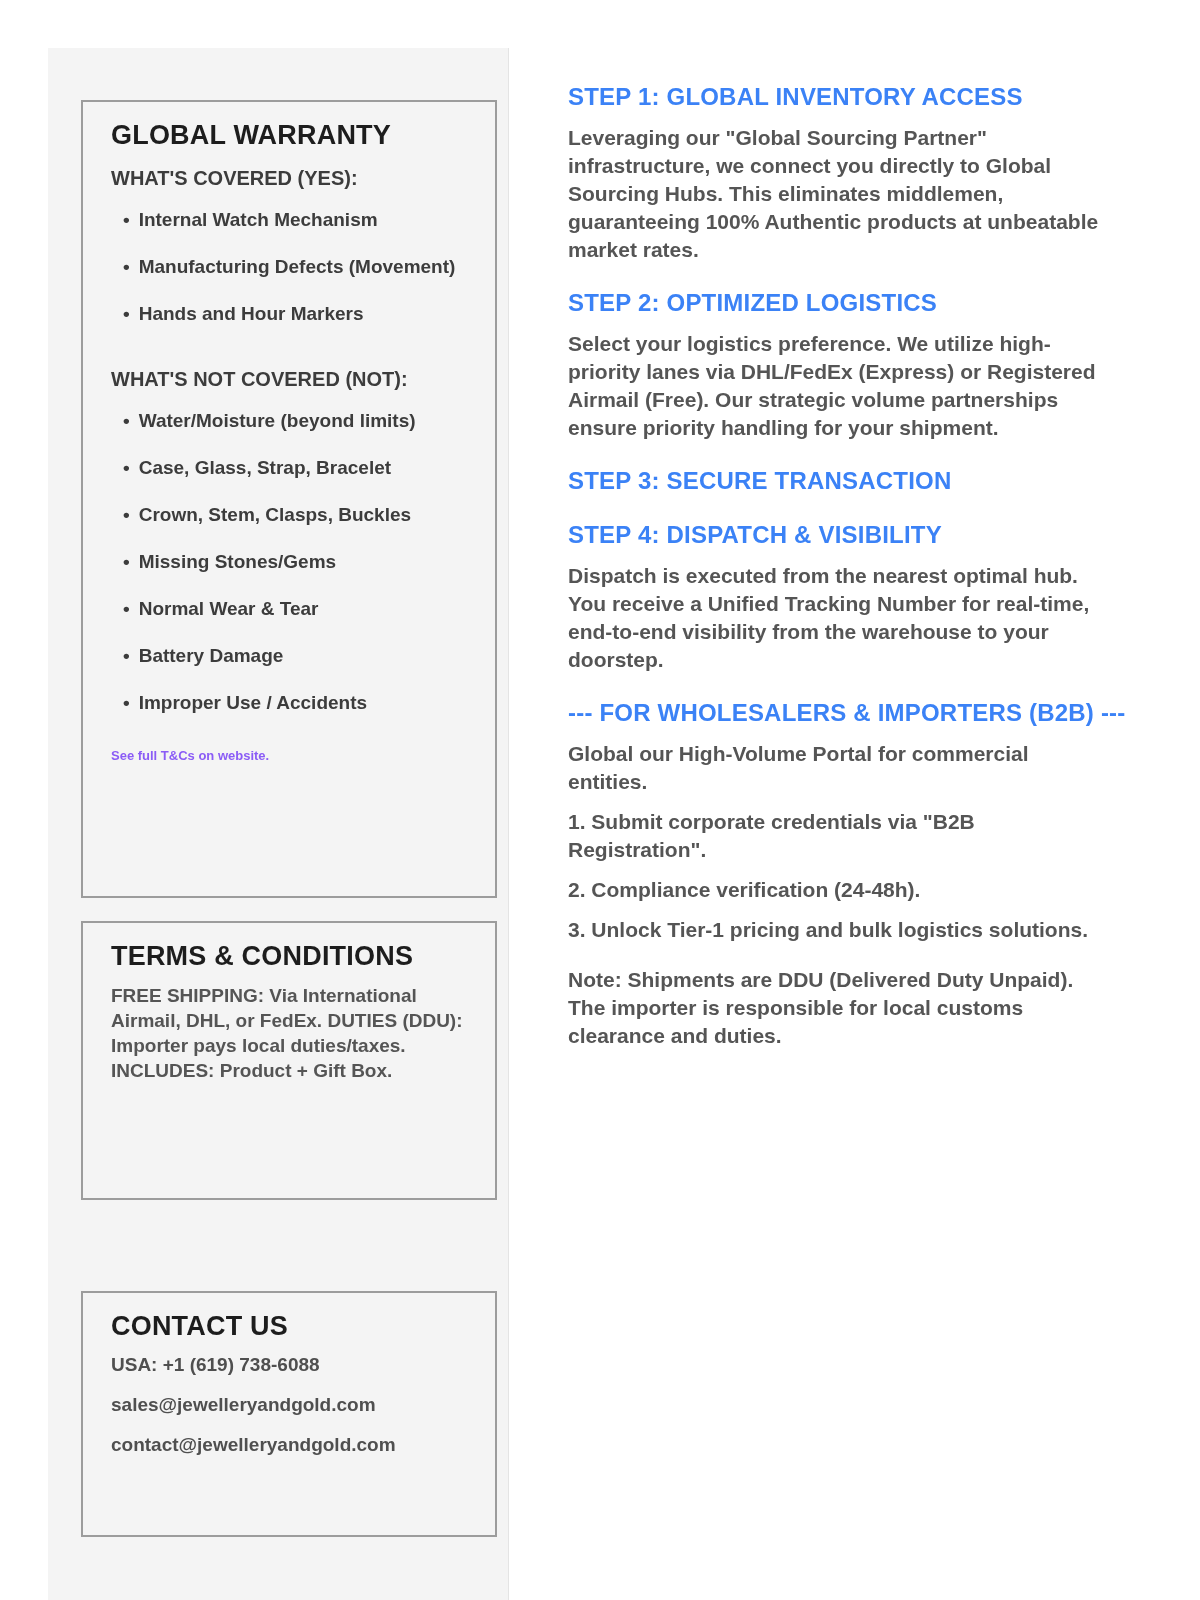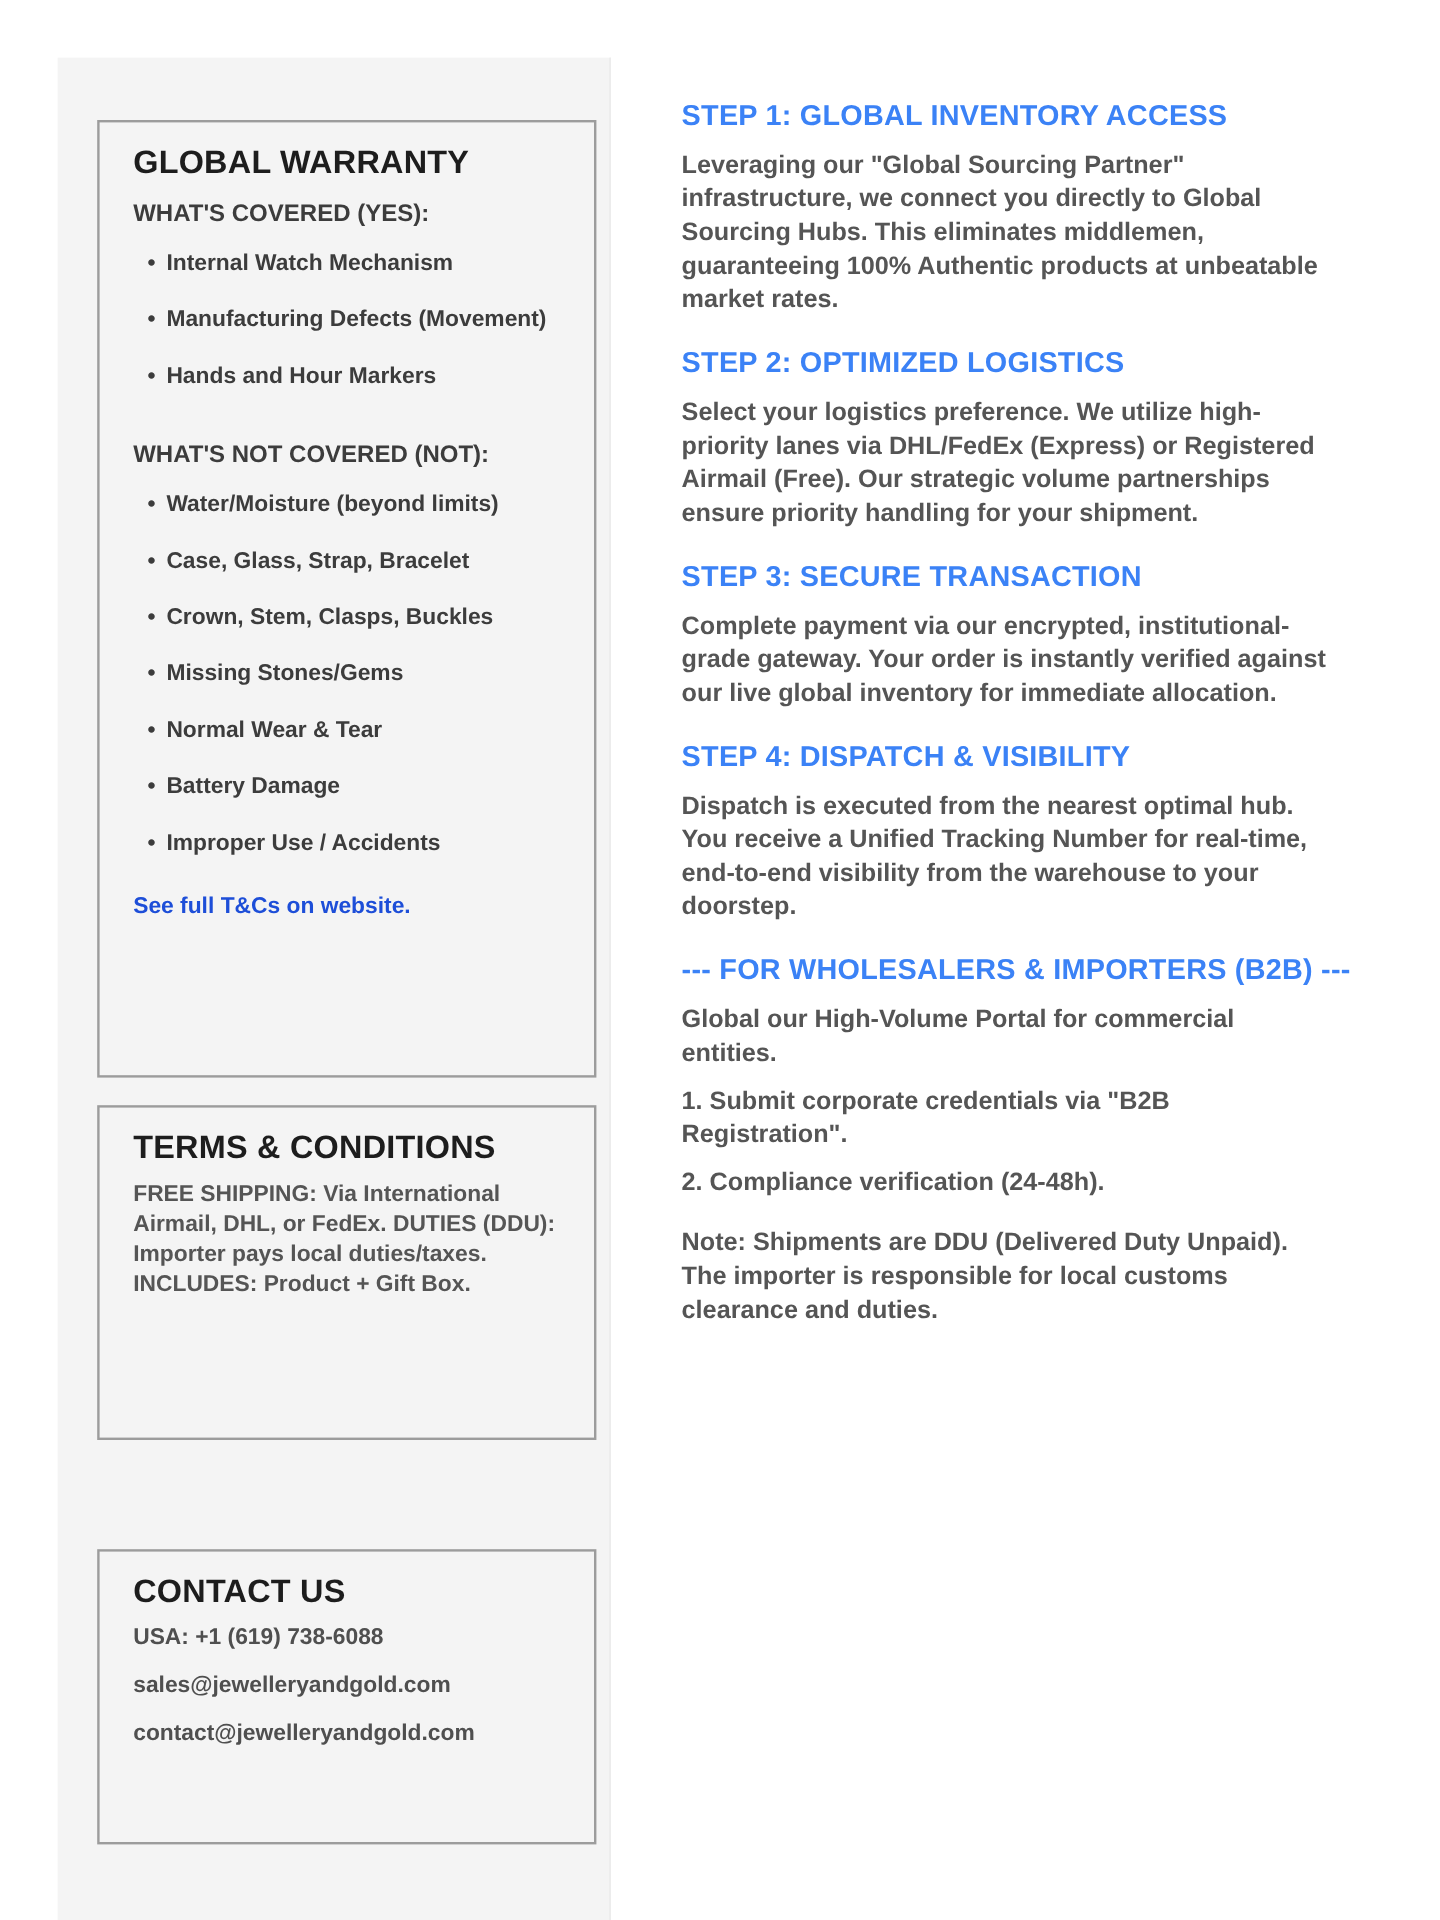--- a/index.html
+++ b/index.html
@@ -31,22 +31,22 @@
     color:#3c3c3c; margin-top:16px;
   }
   .list-heading.second { margin-top:36px; }
   ul.bullets { list-style:none; margin-top:8px; }
   ul.bullets li {
     font-size:19px; line-height:35px; font-weight:bold; color:#3c3c3c;
     white-space:nowrap;
   }
   ul.bullets li::before { content:"•"; margin-right:9px; }
   .footnote {
-    margin-top:24px; font-size:19px; line-height:24px;
-    font-weight:bold; color:#1d4ed8;
+    margin-top:24px; font-size:13px; line-height:24px;
+    font-weight:bold; color:#8b5cf6;
   }
   .box-body {
     margin-top:8px; font-size:19px; line-height:25px;
     font-weight:bold; color:#555555;
   }
   .contact-line {
     font-size:19px; line-height:24px; font-weight:bold; color:#4f4f4f;
   }
   .contact-line.phone { margin-top:10px; }
   .contact-line.mail  { margin-top:16px; }
@@ -122,27 +122,27 @@
 
   <main class="content">
 
     <h2 class="step-heading first">STEP 1: GLOBAL INVENTORY ACCESS</h2>
     <p class="step-body">Leveraging our "Global Sourcing Partner" infrastructure, we connect you directly to Global Sourcing Hubs. This eliminates middlemen, guaranteeing 100% Authentic products at unbeatable market rates.</p>
 
     <h2 class="step-heading">STEP 2: OPTIMIZED LOGISTICS</h2>
     <p class="step-body">Select your logistics preference. We utilize high-priority lanes via DHL/FedEx (Express) or Registered Airmail (Free). Our strategic volume partnerships ensure priority handling for your shipment.</p>
 
     <h2 class="step-heading">STEP 3: SECURE TRANSACTION</h2>
-    <p class="step-body">Complete payment via our encrypted, institutional-grade gateway. Your order is instantly verified against our live global inventory for immediate allocation.</p>
 
     <h2 class="step-heading">STEP 4: DISPATCH &amp; VISIBILITY</h2>
     <p class="step-body">Dispatch is executed from the nearest optimal hub. You receive a Unified Tracking Number for real-time, end-to-end visibility from the warehouse to your doorstep.</p>
 
     <h2 class="step-heading">--- FOR WHOLESALERS &amp; IMPORTERS (B2B) ---</h2>
     <p class="step-body">Global our High-Volume Portal for commercial entities.</p>
     <p class="step-body b2b-item">1. Submit corporate credentials via "B2B Registration".</p>
     <p class="step-body b2b-item">2. Compliance verification (24-48h).</p>
+    <p class="step-body b2b-item">3. Unlock Tier-1 pricing and bulk logistics solutions.</p>
     <p class="step-body b2b-note">Note: Shipments are DDU (Delivered Duty Unpaid). The importer is responsible for local customs clearance and duties.</p>
   </main>
 
   <div class="sku">SKU: SAHM11-</div>
 
 </div>
 
 </body></html>

